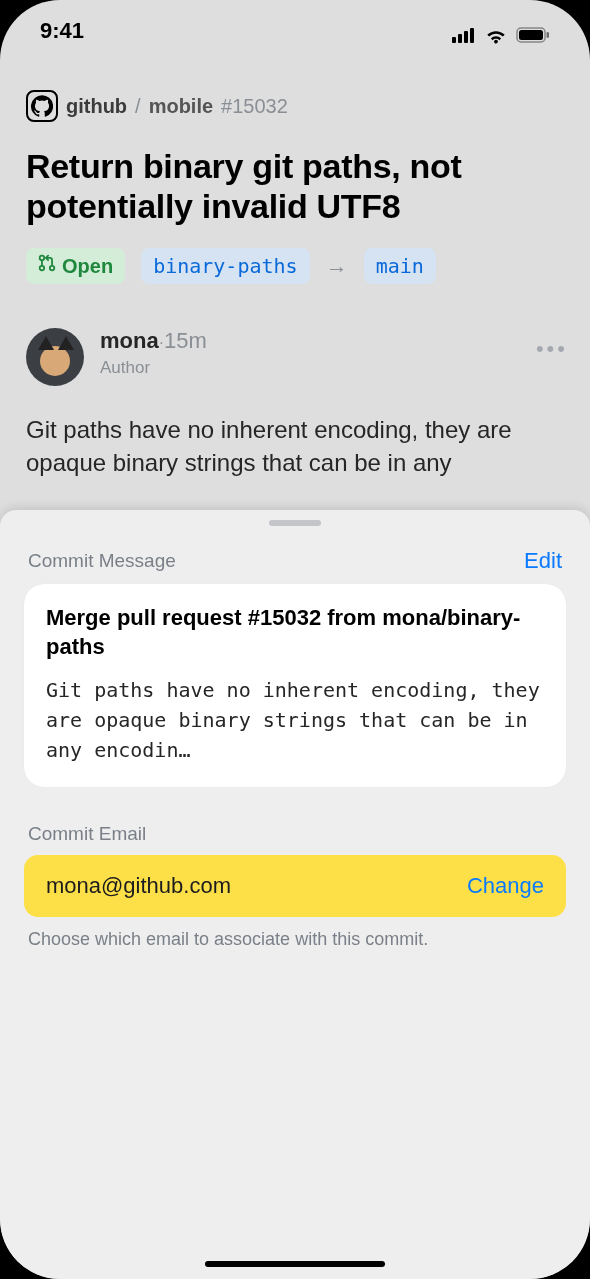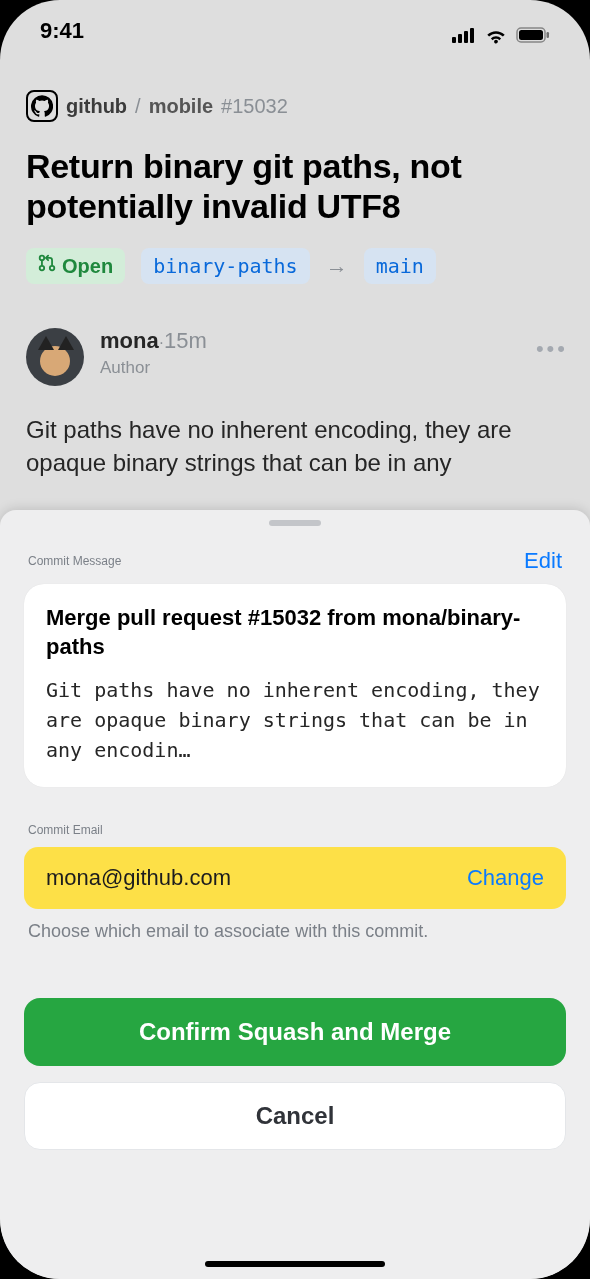--- a/index.html
+++ b/index.html
@@ -162,21 +162,21 @@
     border-radius: 3px;
     background: #c3c5c9;
     margin: 0 auto 18px auto;
   }
   .section-header {
     display: flex;
     justify-content: space-between;
     align-items: center;
     padding: 4px 4px 10px 4px;
   }
-  .section-label { font-size: 12px; color: #7b8088; }
+  .section-label { font-size: 19px; color: #7b8088; }
   .link-btn { font-size: 22px; color: #0a7aff; background: none; border: none; font-family: inherit; }
 
   .card {
     background: #fff;
     border-radius: 20px;
     padding: 20px 22px 22px 22px;
     box-shadow: 0 0 1px rgba(0,0,0,.1);
   }
   .commit-title {
     font-size: 22px;
@@ -345,20 +345,16 @@
       <div class="section-header">
         <span class="section-label">Commit Email</span>
       </div>
       <div class="email-card">
         <span class="email-val">mona@github.com</span>
         <button class="link-btn">Change</button>
       </div>
       <div class="help-text">Choose which email to associate with this commit.</div>
     </div>
 
-    <div class="buttons">
-      <button class="btn btn-primary">Confirm Squash and Merge</button>
-      <button class="btn btn-secondary">Cancel</button>
-    </div>
 
     <div class="home-indicator"></div>
   </div>
 </div>
 
 </body></html>

